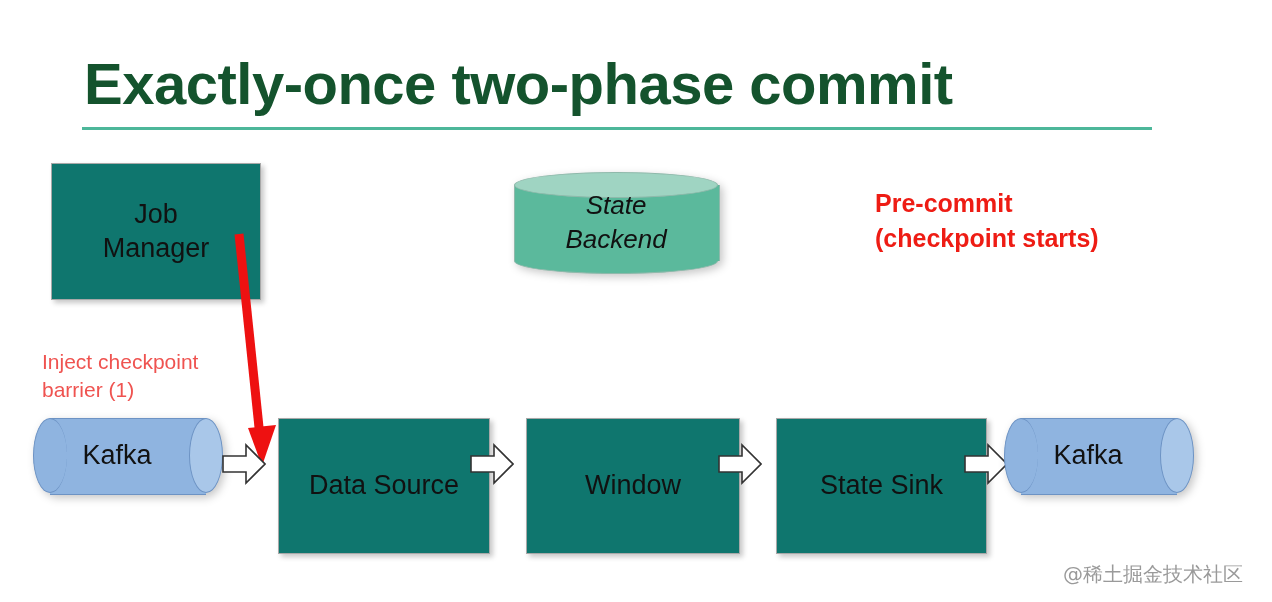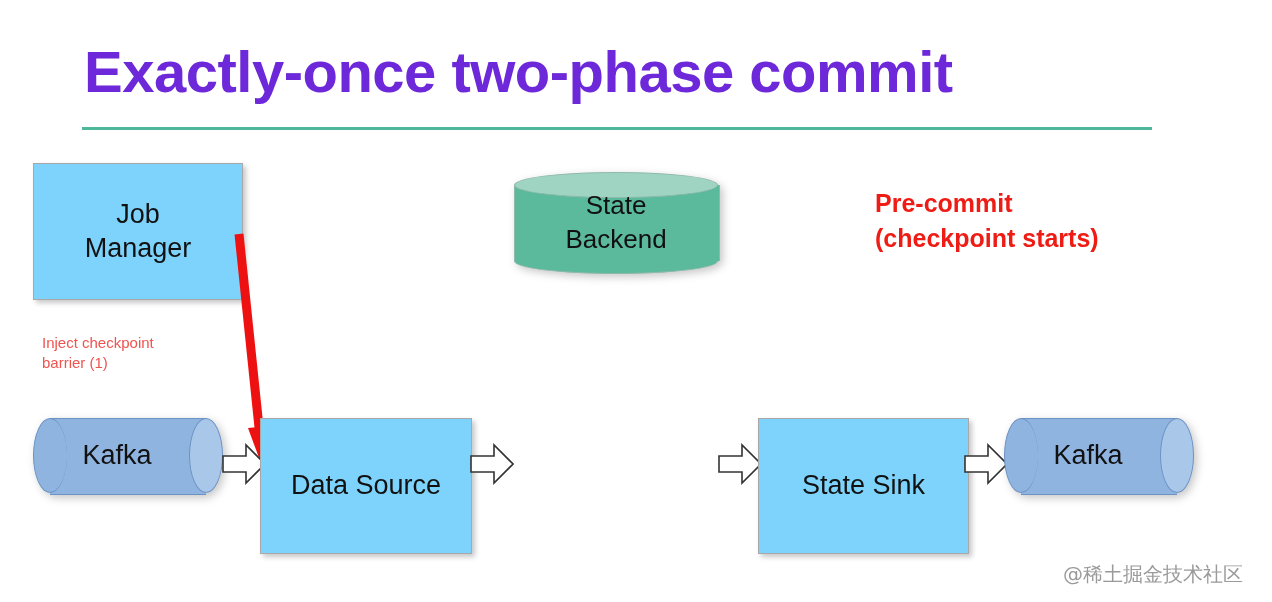--- a/index.html
+++ b/index.html
@@ -15,51 +15,52 @@
     width: 1272px;
     height: 602px;
     background: #ffffff;
     overflow: hidden;
   }
 
   
   .title {
     position: absolute;
     left: 84px;
-    top: 38px;
+    top: 50px;
     font-size: 58px;
     font-weight: 700;
     letter-spacing: -0.5px;
-    color: #6d28d9;
+    color: #14532d;
     white-space: nowrap;
     font-family: "Liberation Sans", sans-serif;
   }
   .title-rule {
     position: absolute;
     left: 82px;
     top: 127px;
     width: 1070px;
     height: 3px;
     background: #4db79a;
   }
 
   
   .box {
     position: absolute;
-    background: #7dd3fc;
+    background: #0f766e;
     border: 1px solid #a8a8a8;
     box-shadow: 3px 3px 5px rgba(0,0,0,0.22);
     display: flex;
     align-items: center;
     justify-content: center;
     text-align: center;
     color: #111111;
     font-size: 27px;
     line-height: 1.25;
     font-family: "Liberation Sans", sans-serif;
+    margin-left: 18px;
   }
   .box-label { display: block; white-space: pre-line; }
 
   #job-manager   { left: 33px;  top: 163px; width: 208px; height: 135px; }
   #data-source   { left: 260px; top: 418px; width: 210px; height: 134px; }
   #window-op     { left: 508px; top: 418px; width: 212px; height: 134px; }
   #data-sink     { left: 758px; top: 418px; width: 209px; height: 134px; }
 
   
   #state-backend {
@@ -99,20 +100,21 @@
   #state-backend .cyl-text {
     position: absolute;
     left: 0; top: 17px;
     width: 100%;
     text-align: center;
     font-size: 26px;
     line-height: 1.3;
     color: #111111;
     white-space: pre-line;
     z-index: 3;
+    font-style: italic;
   }
 
   
   .kafka {
     position: absolute;
     height: 75px;
     filter: drop-shadow(3px 3px 4px rgba(0,0,0,0.22));
   }
   .kafka .kbody {
     position: absolute;
@@ -170,22 +172,22 @@
     left: 220px;
     top: 222px;
     width: 70px;
     height: 250px;
   }
 
   
   .ann-left {
     position: absolute;
     left: 42px;
-    top: 333px;
-    font-size: 15px;
+    top: 348px;
+    font-size: 21px;
     line-height: 1.35;
     color: #ef5350;
     white-space: pre-line;
   }
   .ann-right {
     position: absolute;
     left: 875px;
     top: 186px;
     width: 300px;
     text-align: left;
@@ -251,20 +253,23 @@
   </svg>
 
   <div class="box" id="data-source">
     <span class="box-label">Data Source</span>
   </div>
 
   <svg class="block-arrow" id="arrow-2" viewBox="0 0 44 46">
     <polygon points="1,15 24,15 24,4 43,23 24,42 24,31 1,31" fill="#ffffff" stroke="#333333" stroke-width="1.6" stroke-linejoin="miter"></polygon>
   </svg>
 
+  <div class="box" id="window-op">
+    <span class="box-label">Window</span>
+  </div>
 
   <svg class="block-arrow" id="arrow-3" viewBox="0 0 44 46">
     <polygon points="1,15 24,15 24,4 43,23 24,42 24,31 1,31" fill="#ffffff" stroke="#333333" stroke-width="1.6" stroke-linejoin="miter"></polygon>
   </svg>
 
   <div class="box" id="data-sink">
     <span class="box-label">State Sink</span>
   </div>
 
   <svg class="block-arrow" id="arrow-4" viewBox="0 0 44 46">

